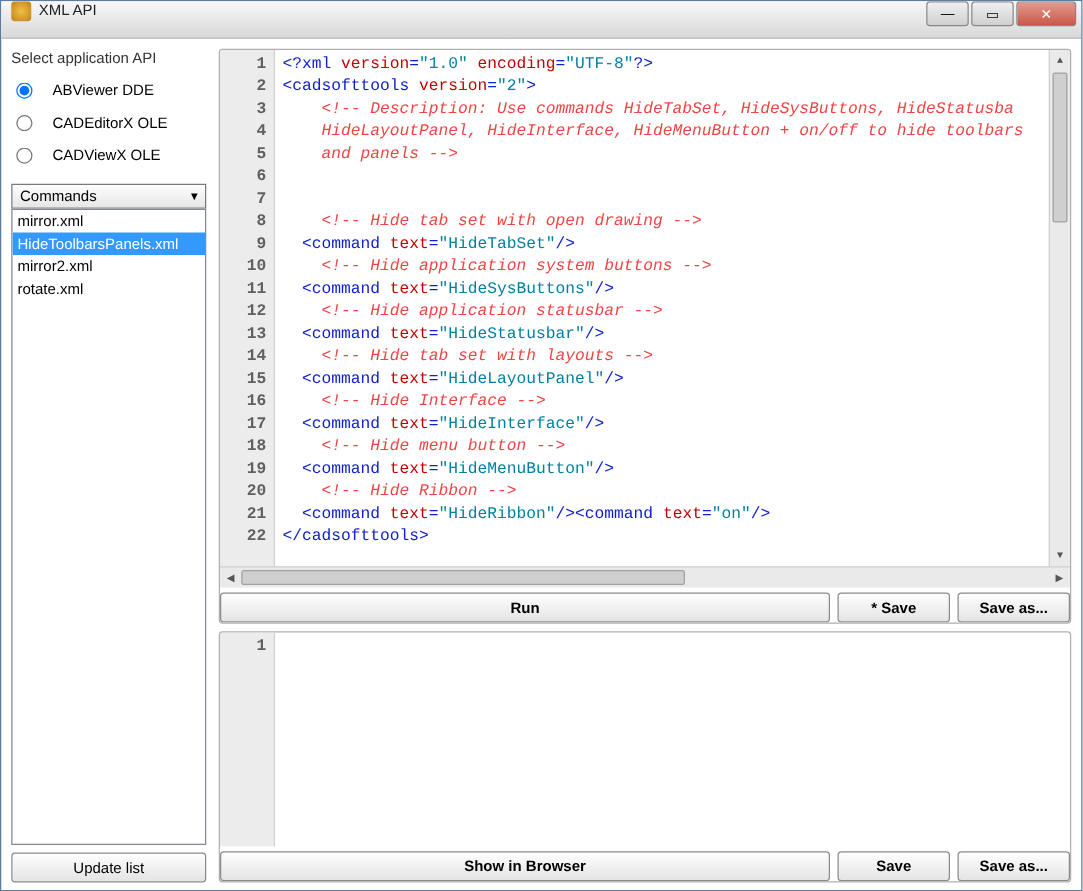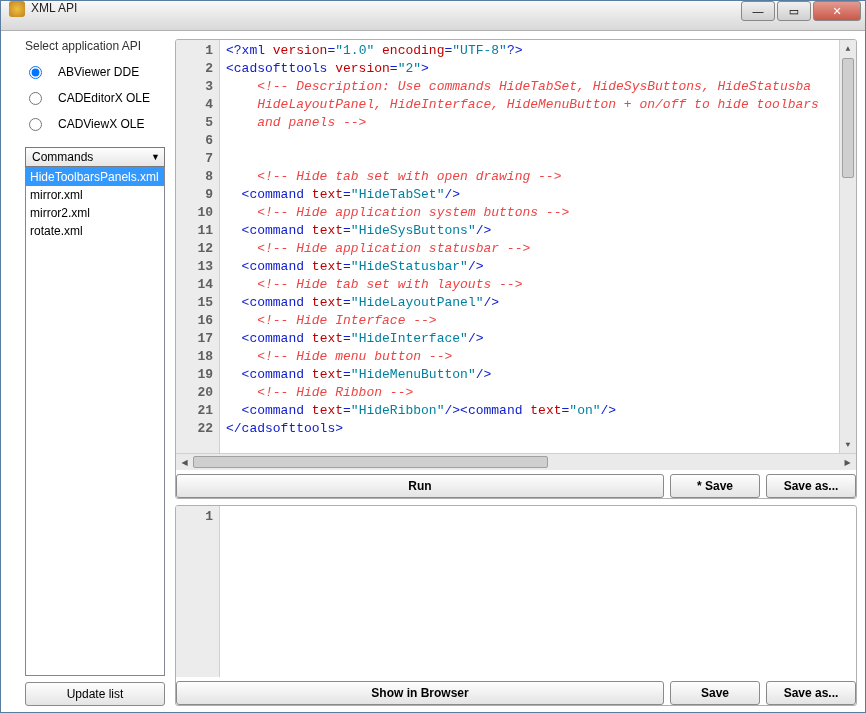--- a/index.html
+++ b/index.html
@@ -37,21 +37,21 @@
     font-family: "Segoe UI Symbol", sans-serif;
     font-size: 11px;
   }
   .win-btn.close { background: linear-gradient(to bottom,#e49a8f,#c9584a); color:#fff; width:48px;}
   .content {
     display:flex;
     height: calc(100% - 30px);
   }
   .sidebar {
     width: 170px;
-    padding: 8px 6px 6px 24px;
+    padding: 8px 6px 6px 8px;
     display:flex;
     flex-direction:column;
   }
   .group-label { margin-bottom: 6px; color:#333; }
   .radio { display:flex; align-items:center; margin: 6px 0 12px 4px; gap:16px; }
   .radio input { margin:0; }
   .dropdown {
     height: 20px;
     border: 1px solid #7a7a7a;
     background: linear-gradient(to bottom,#fefefe,#e6e6e6);
@@ -211,22 +211,22 @@
         <label class="radio">
           <input type="radio" name="api" style="">
           <span>CADViewX OLE</span>
         </label>
       </div>
     <div class="dropdown">
       <span>Commands</span>
       <span class="chev">▼</span>
     </div>
     <div class="listbox" id="listbox">
+        <div class="list-item">mirror.xml</div>
         <div class="list-item selected">HideToolbarsPanels.xml</div>
-        <div class="list-item">mirror.xml</div>
         <div class="list-item">mirror2.xml</div>
         <div class="list-item">rotate.xml</div>
       </div>
     <div class="btn update-btn">Update list</div>
   </div>
 
   <div class="main">
     <div class="panel editor-panel">
       <div class="code-area">
         <div class="gutter" id="editor-gutter">

